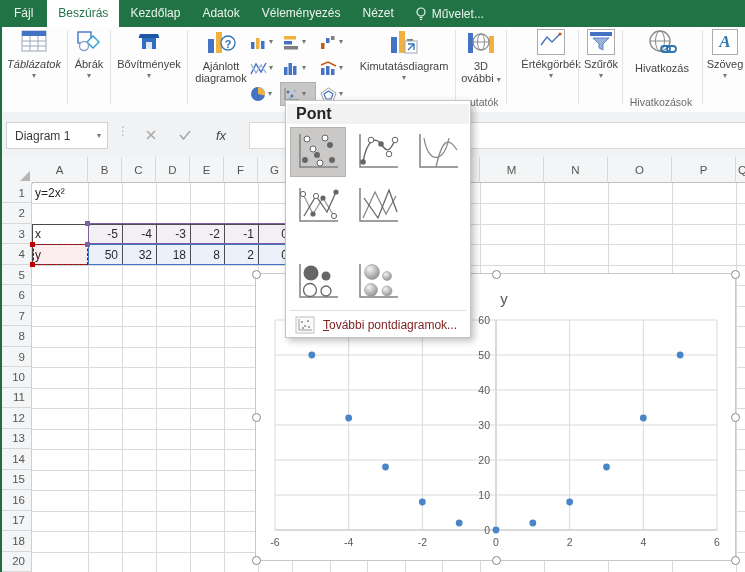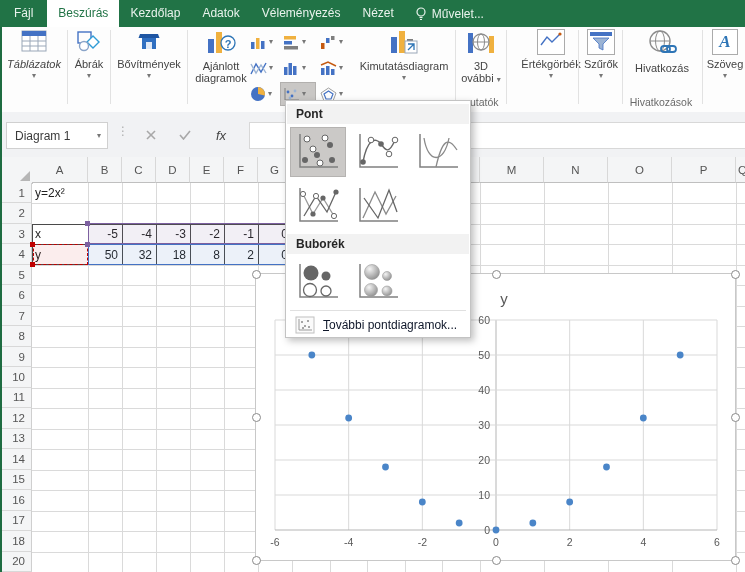--- a/index.html
+++ b/index.html
@@ -62,24 +62,24 @@
   .rangehandle{position:absolute;width:5px;height:5px;}
 
   
   #chart{left:255px;top:273px;width:481px;height:288px;background:#fff;border:1px solid #c8c8c8;box-sizing:border-box;}
   .handle{position:absolute;width:9px;height:9px;border-radius:50%;background:#fff;border:1.5px solid #8a8a8a;box-sizing:border-box;}
 
   
   #menu{left:285px;top:100px;width:186px;height:238px;background:#fff;border:1px solid #c3c3c3;
         box-shadow:3px 3px 7px rgba(0,0,0,.25);box-sizing:border-box;}
   .mhdr{position:absolute;left:1px;width:182px;height:20px;background:#f2f2f2;color:#262626;font-weight:bold;
-        font-size:12px;display:flex;align-items:center;padding-left:9px;box-sizing:border-box;}
+        font-size:16px;display:flex;align-items:center;padding-left:9px;box-sizing:border-box;}
   .mitem{position:absolute;width:56px;height:50px;display:flex;align-items:center;justify-content:center;}
   .mitem.sel{background:#cbc9c7;border:1px solid #b5b3b1;box-sizing:border-box;}
-  #more{position:absolute;left:1px;top:212px;width:182px;height:24px;display:flex;align-items:center;font-size:12px;color:#0f172a;}
+  #more{position:absolute;left:1px;top:212px;width:182px;height:24px;display:flex;align-items:center;font-size:12px;color:#7f1d1d;}
   #more .u{text-decoration:underline;}
   #msep{position:absolute;left:4px;top:209px;width:176px;height:1px;background:#e0e0e0;}
 
   #greenedge{left:0;top:27px;width:2px;height:545px;background:#1e6c41;}
 </style>
 </head>
 <body>
 
 <div id="tabbar" class="abs">
   <div class="tab file">Fájl</div>
@@ -524,21 +524,20 @@
     </svg>
   </div>
   <div class="mitem" style="left:64px;top:80px;">
     <svg width="44" height="40" viewBox="0 0 44 40">
       <path d="M4,2 V35 H42" fill="none" stroke="#808080" stroke-width="1.5"></path>
       <polyline points="7,32 19,6 30,28 40,10" fill="none" stroke="#8a8a8a" stroke-width="1.3"></polyline>
       <polyline points="8,12 22,32 33,4 41,26" fill="none" stroke="#666" stroke-width="1.3"></polyline>
     </svg>
   </div>
 
-  <div class="mhdr" style="top:133px;">Buborék</div>
 
   <div class="mitem" style="left:4px;top:156px;">
     <svg width="44" height="40" viewBox="0 0 44 40">
       <path d="M4,2 V35 H42" fill="none" stroke="#808080" stroke-width="1.5"></path>
       <circle cx="15" cy="11" r="7.5" fill="#666"></circle>
         <circle cx="30" cy="14" r="4.5" fill="#666"></circle>
       <circle cx="14" cy="28" r="6.5" fill="#fff" stroke="#666" stroke-width="1.3"></circle>
       <circle cx="30" cy="29" r="5" fill="#fff" stroke="#666" stroke-width="1.3"></circle>
     </svg>
   </div>

